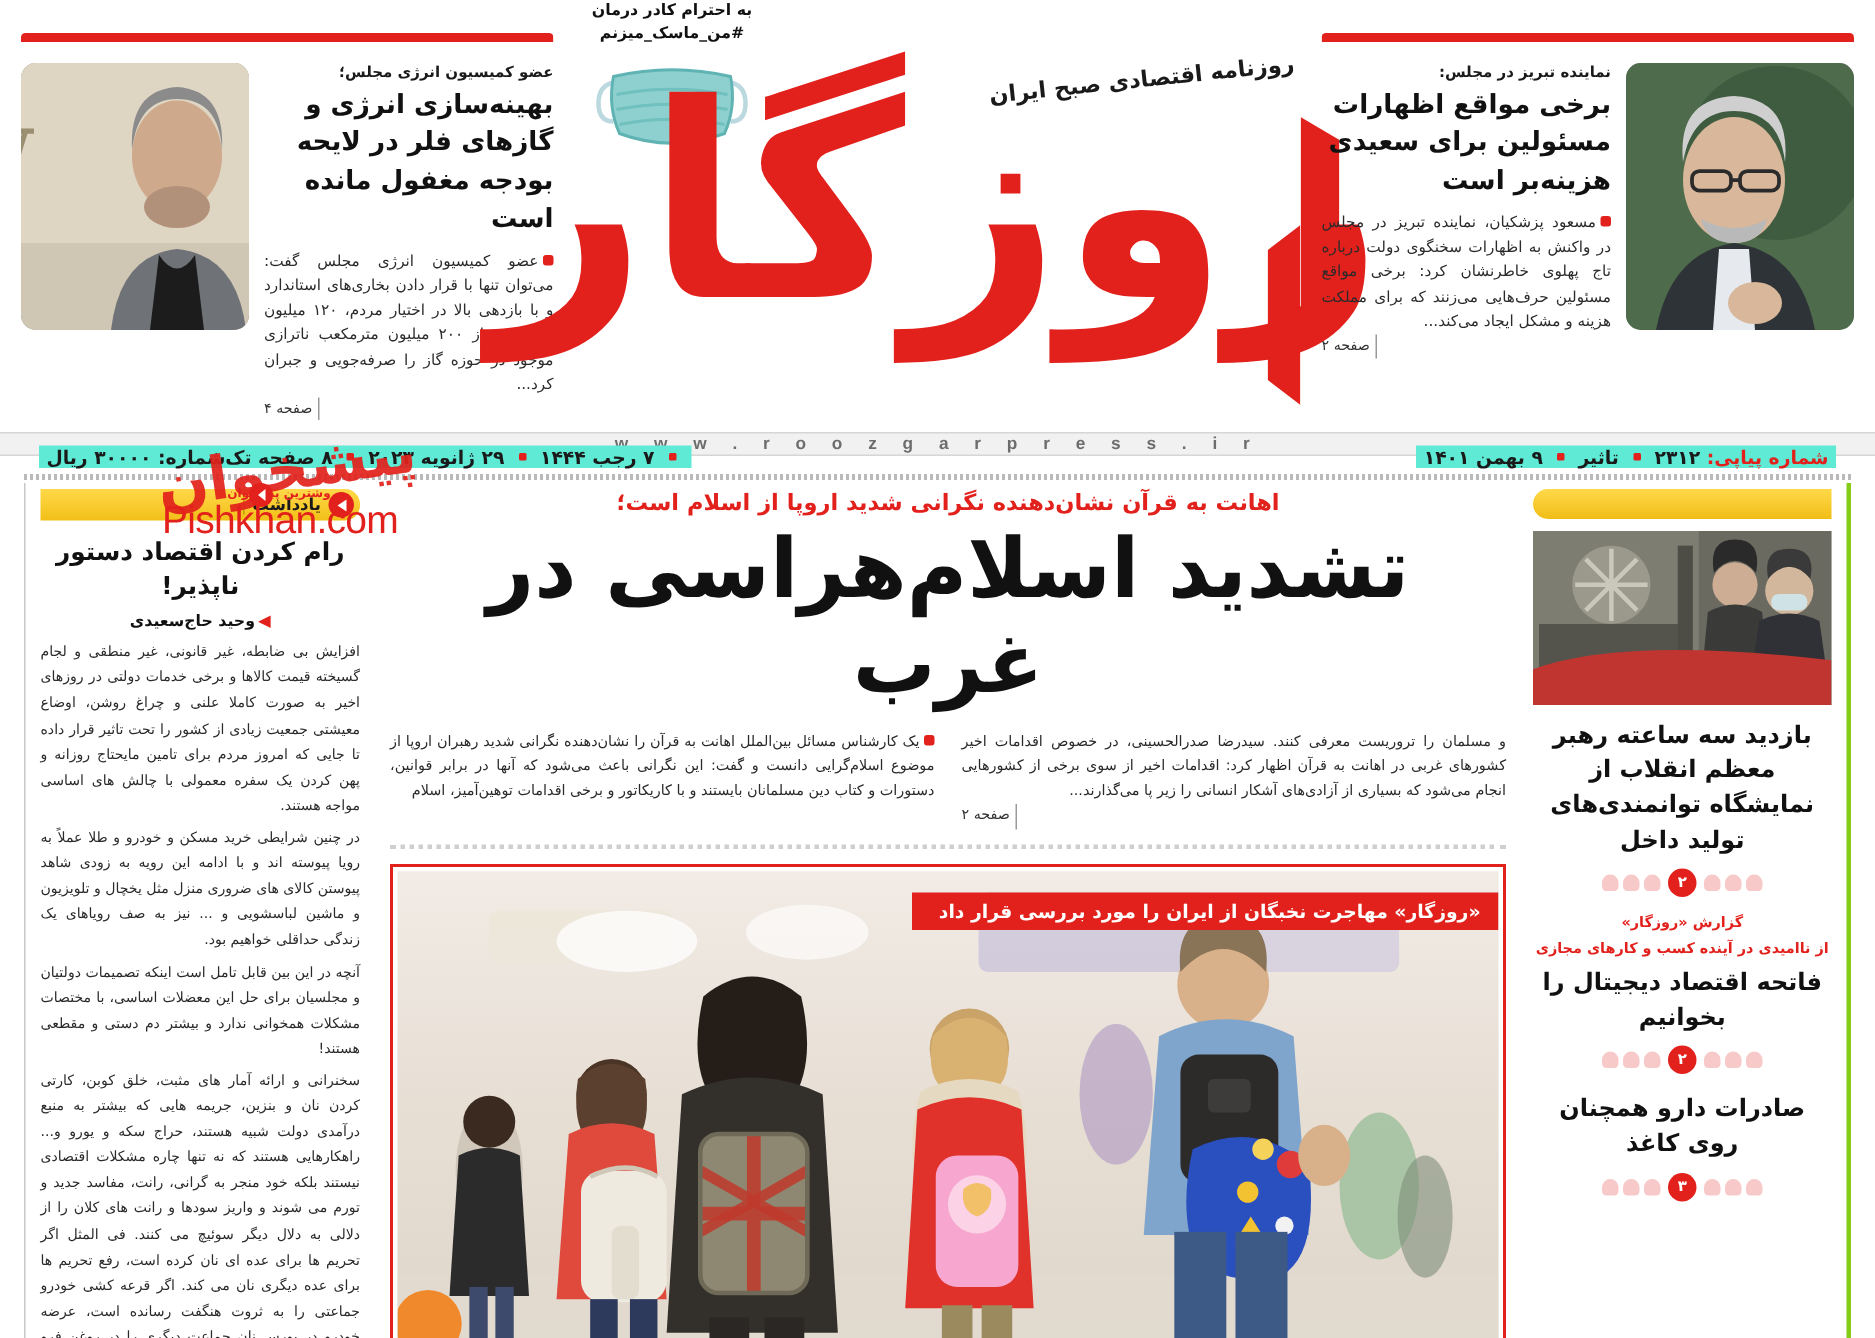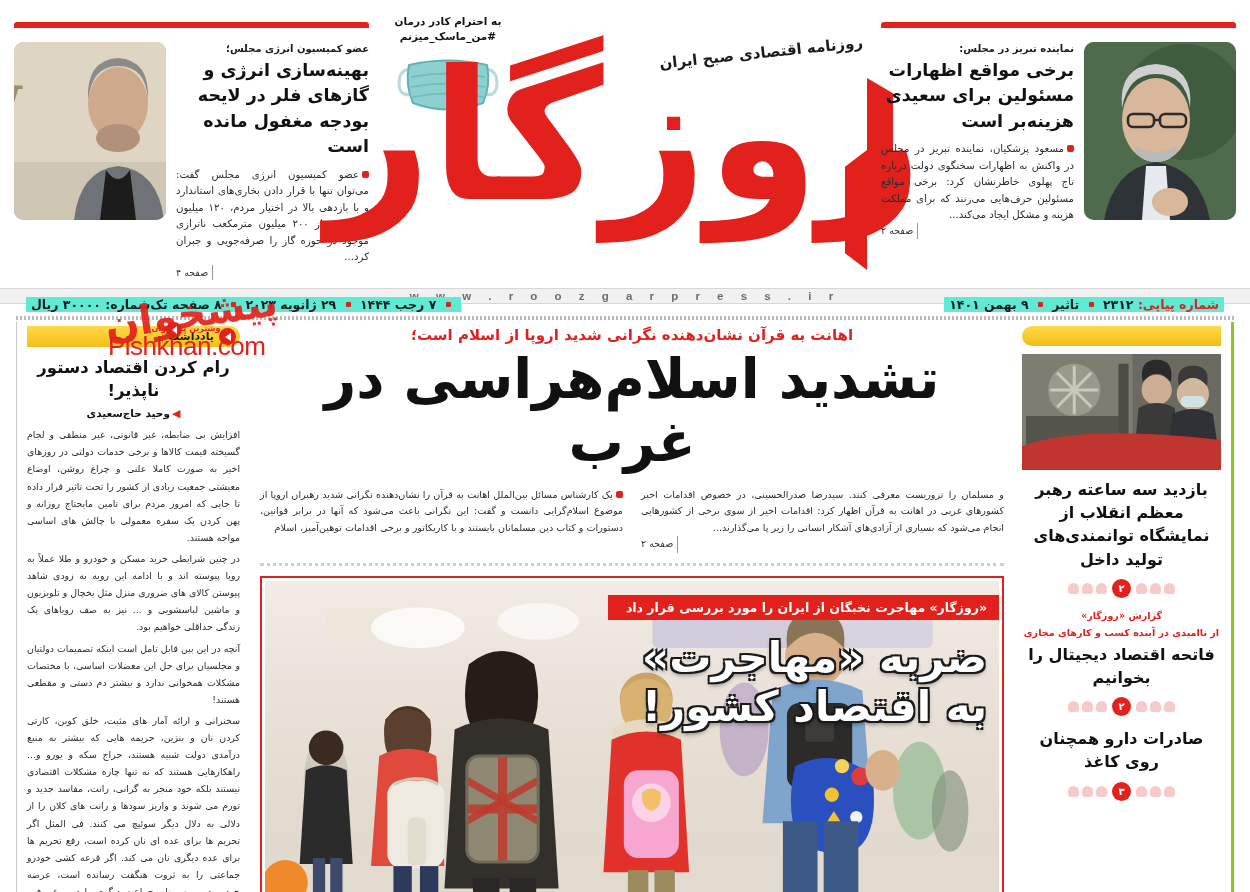--- a/index.html
+++ b/index.html
@@ -133,21 +133,21 @@
     top: 44px;
     right: 4px;
     font-size: 15px;
     color: #1a1a1a;
     font-weight: bold;
     transform: rotate(-6deg);
     white-space: nowrap;
   }
   .mask-promo {
     position: absolute;
-    top: 14px;
+    top: 0;
     left: 6px;
     width: 118px;
     text-align: center;
   }
   .mask-promo .mp-line {
     font-size: 10.5px;
     font-weight: bold;
     color: #111;
     line-height: 1.45;
     white-space: nowrap;
@@ -743,24 +743,20 @@
               <circle cx="566" cy="186" r="7" fill="#f5d35a"></circle>
               <rect x="508" y="240" width="34" height="104" fill="#3c5a85"></rect>
               <rect x="548" y="240" width="34" height="104" fill="#3c5a85"></rect>
               <ellipse cx="526" cy="344" rx="20" ry="8" fill="#1f1f1f"></ellipse>
               <ellipse cx="566" cy="344" rx="20" ry="8" fill="#1f1f1f"></ellipse>
               <ellipse cx="606" cy="190" rx="17" ry="20" fill="#d8b08a"></ellipse>
             </g>
           </svg>
 
           <div class="photo-banner">«روزگار» مهاجرت نخبگان از ایران را مورد بررسی قرار داد</div>
-          <div class="photo-head">
-            <div>ضربه «مهاجرت»</div>
-            <div>به اقتصاد کشور!</div>
-          </div>
           
         </div>
       </div>
     </div>
 
     <div class="col-left">
       <div class="yellow-bar-left"></div>
 
       <div class="side-photo">
         <svg width="100%" height="116" viewBox="0 0 198 116" preserveAspectRatio="xMidYMid slice" aria-hidden="true">

